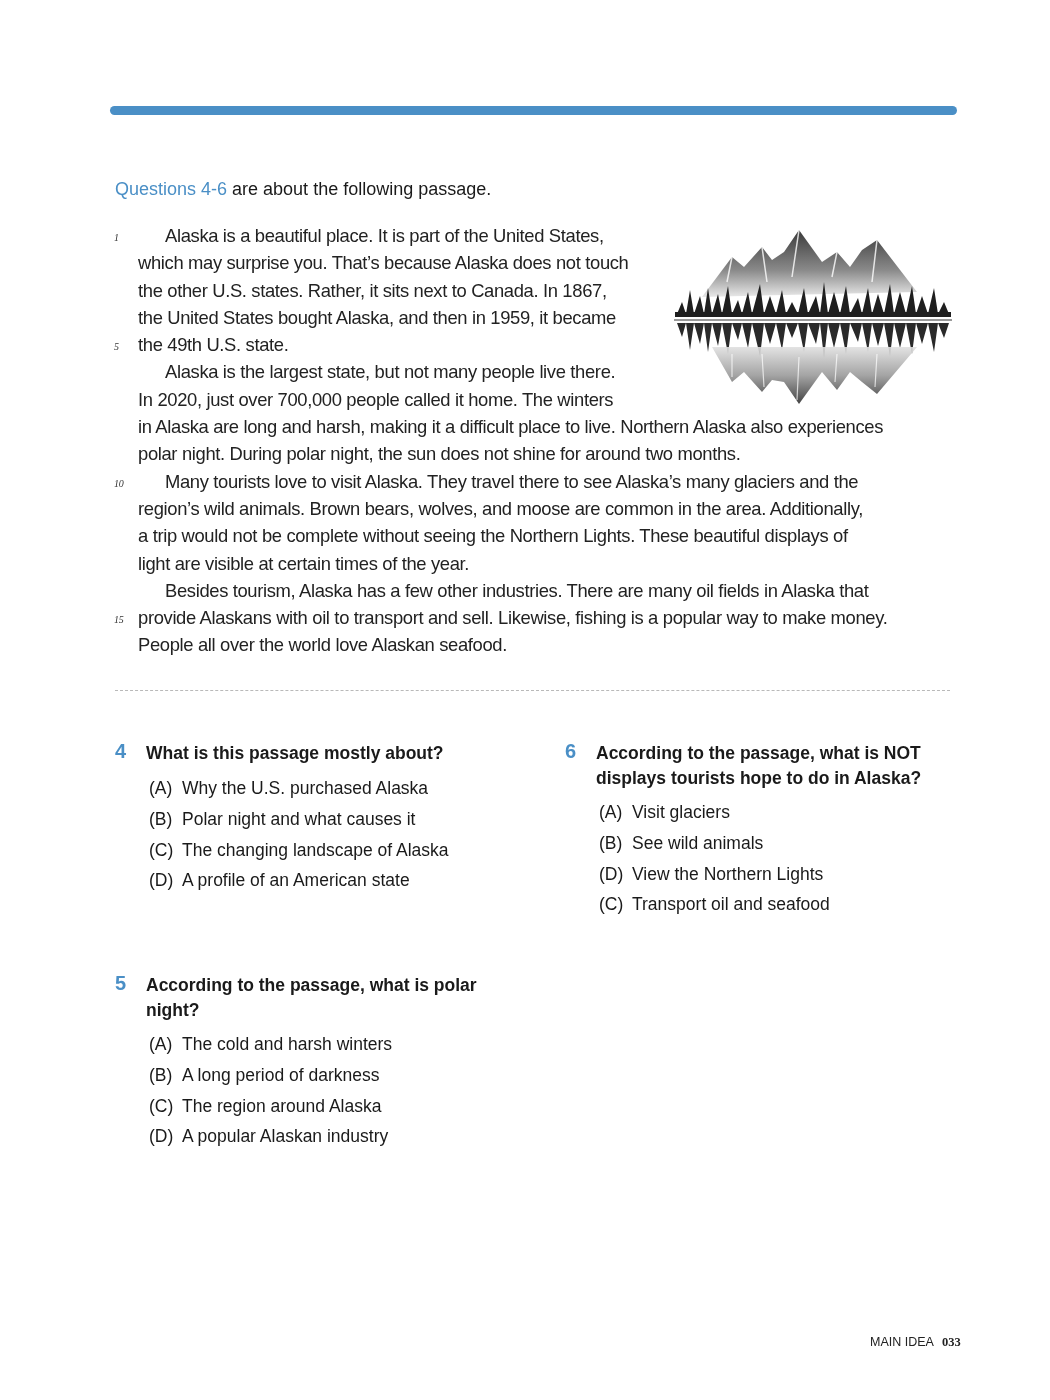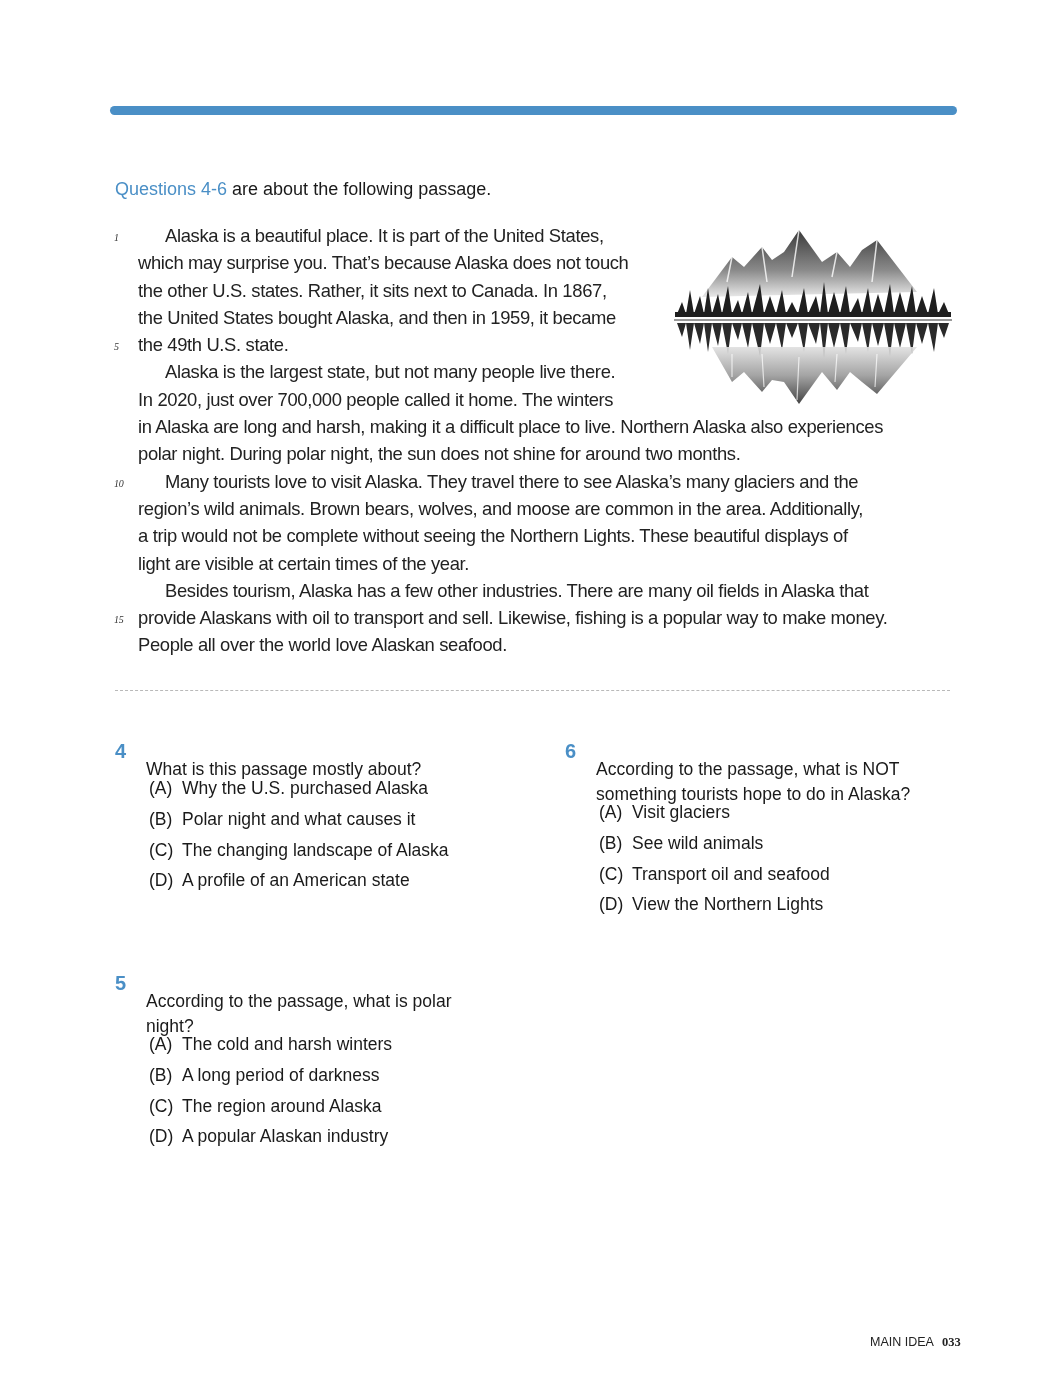--- a/index.html
+++ b/index.html
@@ -15,21 +15,21 @@
              line-height: 27.3px; color: #222; letter-spacing: -0.35px; }
   .line { position: relative; white-space: nowrap; height: 27.3px; }
   .line.indent { text-indent: 27px; }
   .lnum { position: absolute; left: -24px; top: 2px; font-family: "Liberation Serif", serif;
           font-style: italic; font-size: 10px; color: #333; text-indent: 0; }
   .illus { position: absolute; left: 672px; top: 222px; width: 282px; height: 185px; }
   .divider { position: absolute; left: 115px; top: 690px; width: 835px; height: 0;
              border-top: 1px dashed #b9b9b9; }
   .q { position: absolute; font-size: 17.5px; color: #1a1a1a; }
   .q .num { position: absolute; left: 0; top: -1px; color: #4a8fc6; font-weight: bold; font-size: 20px; }
-  .q .stem { position: absolute; left: 31px; top: 16px; line-height: 25px; font-weight: normal; }
+  .q .stem { position: absolute; left: 31px; top: 0; line-height: 25px; font-weight: bold; }
   .q .opts { position: absolute; left: 34px; }
   .q .opt { height: 30.8px; line-height: 30.8px; white-space: nowrap; font-weight: normal; }
   .q .opt .lbl { display: inline-block; width: 33px; }
   .footer { position: absolute; left: 870px; top: 1335px; font-size: 12.5px; color: #222; }
   .footer .pg { font-weight: bold; margin-left: 8px; font-family: Liberation Serif, serif; }
 </style>
 </head>
 <body>
 
 <div class="top-bar"></div>
@@ -113,25 +113,25 @@
     <div class="opt"><span class="lbl">(B)</span><span>A long period of darkness</span></div>
     <div class="opt"><span class="lbl">(C)</span><span>The region around Alaska</span></div>
     <div class="opt"><span class="lbl">(D)</span><span>A popular Alaskan industry</span></div>
   </div>
 </div>
 
 <div class="q" style="left:565px; top:741px; width:420px; height:180px;">
   <span class="num">6</span>
   <div class="stem">
     <div>According to the passage, what is NOT</div>
-    <div>something tourists hope to do in Alaska?</div>
+    <div>displays tourists hope to do in Alaska?</div>
   </div>
   <div class="opts" style="top:56px;">
     <div class="opt"><span class="lbl">(A)</span><span>Visit glaciers</span></div>
     <div class="opt"><span class="lbl">(B)</span><span>See wild animals</span></div>
+    <div class="opt"><span class="lbl">(D)</span><span>View the Northern Lights</span></div>
     <div class="opt"><span class="lbl">(C)</span><span>Transport oil and seafood</span></div>
-    <div class="opt"><span class="lbl">(D)</span><span>View the Northern Lights</span></div>
   </div>
 </div>
 
 <div class="footer">
   <span>MAIN IDEA</span><span class="pg">033</span>
 </div>
 
 </body></html>

